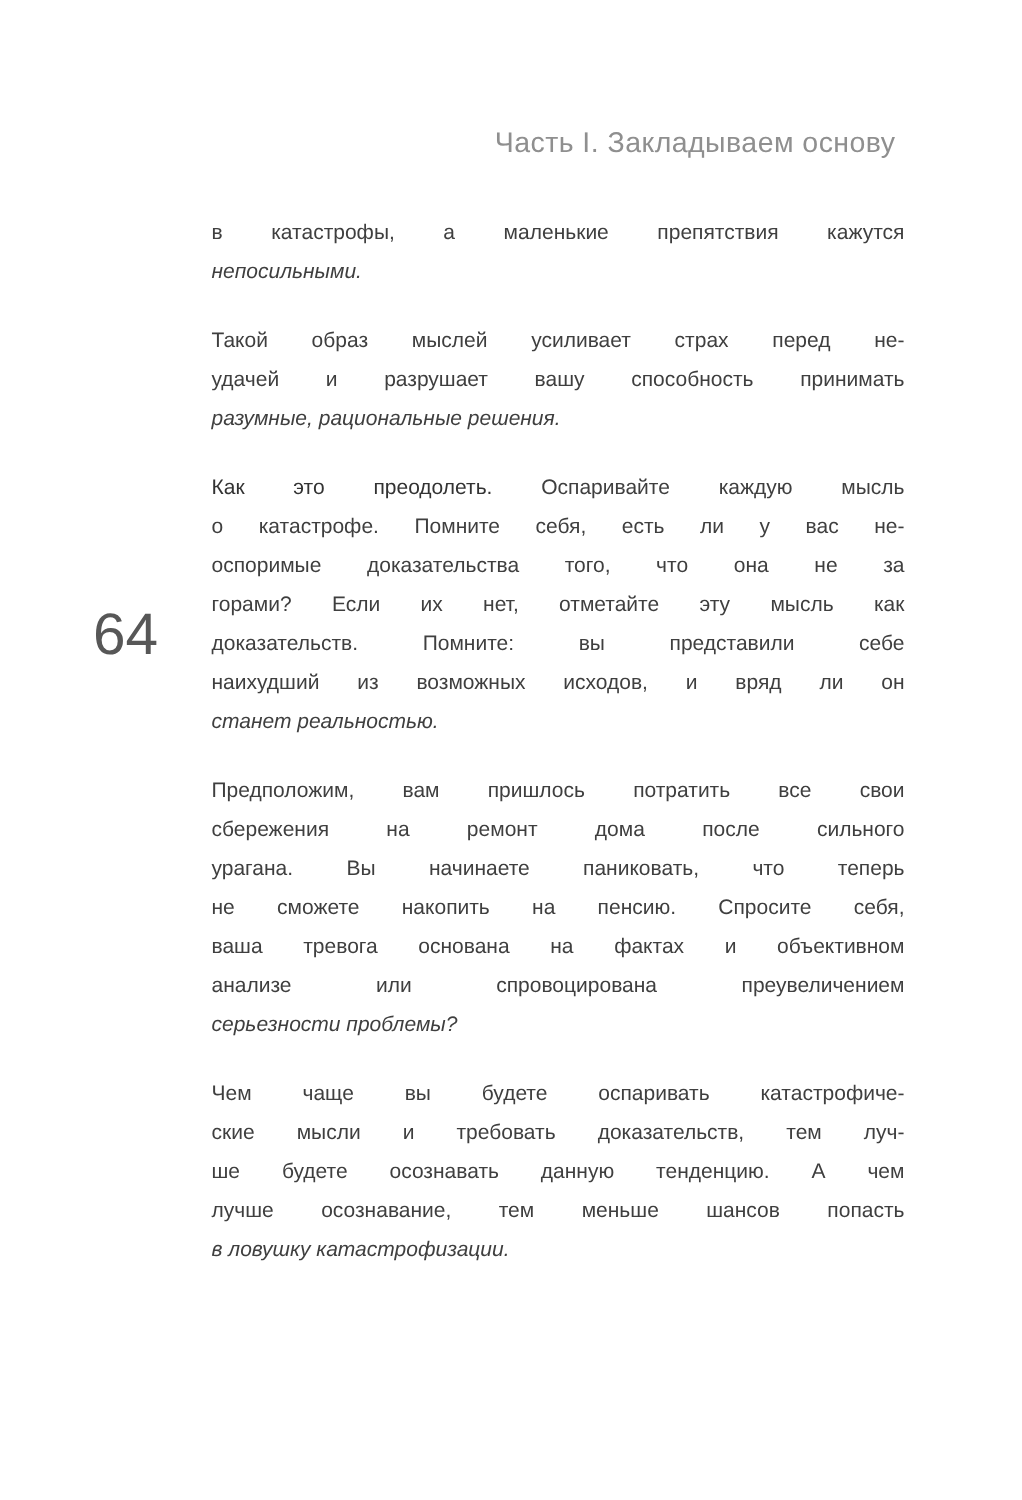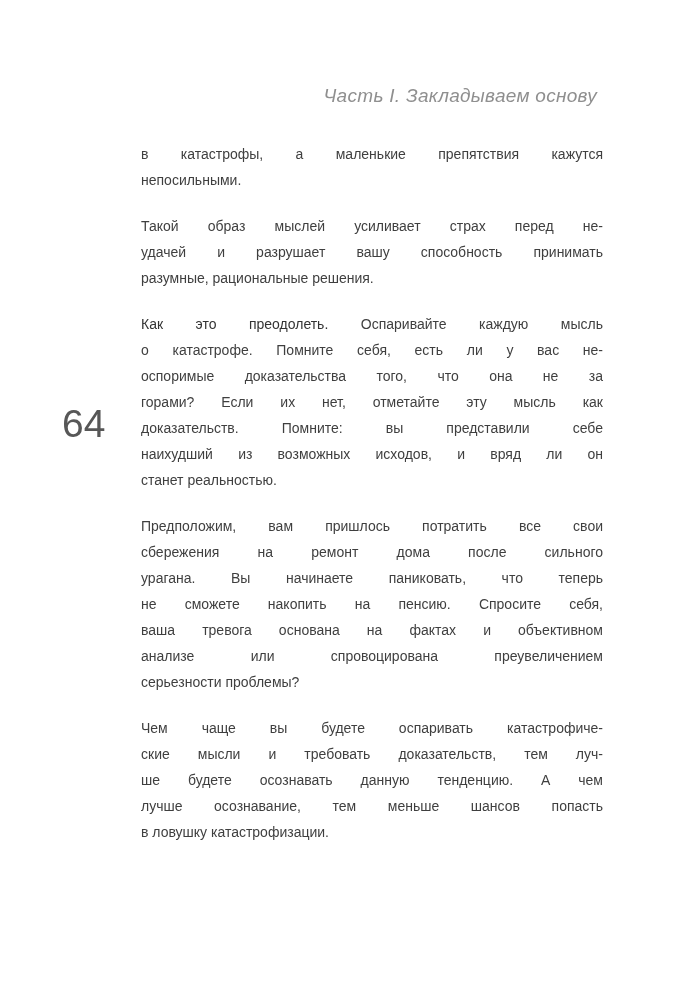--- a/index.html
+++ b/index.html
@@ -16,21 +16,20 @@
     background:var(--background);
     font-family:"Liberation Sans", sans-serif;
     overflow:hidden;
   }
   .running-head{
     position:absolute;
     left:135px;
     width:462px;
     top:85px;
     text-align:right;
-    font-style:italic;
     font-size:19px;
     line-height:22px;
     letter-spacing:0.3px;
     color:var(--running-head-text);
   }
   .page-number{
     position:absolute;
     left:62px;
     top:404px;
     font-size:39px;
@@ -50,20 +49,21 @@
   }
   .paragraph:last-child{margin-bottom:0;}
   .line{
     line-height:26px;
     text-align:justify;
     text-align-last:justify;
     white-space:normal;
   }
   .line.last{
     text-align-last:left;
+    font-style:italic;
   }
   .bold-lead{
     font-weight:400;
     color:var(--bold-text);
   }
 </style>
 </head>
 <body>
 
 <div class="running-head">Часть I. Закладываем основу</div>

